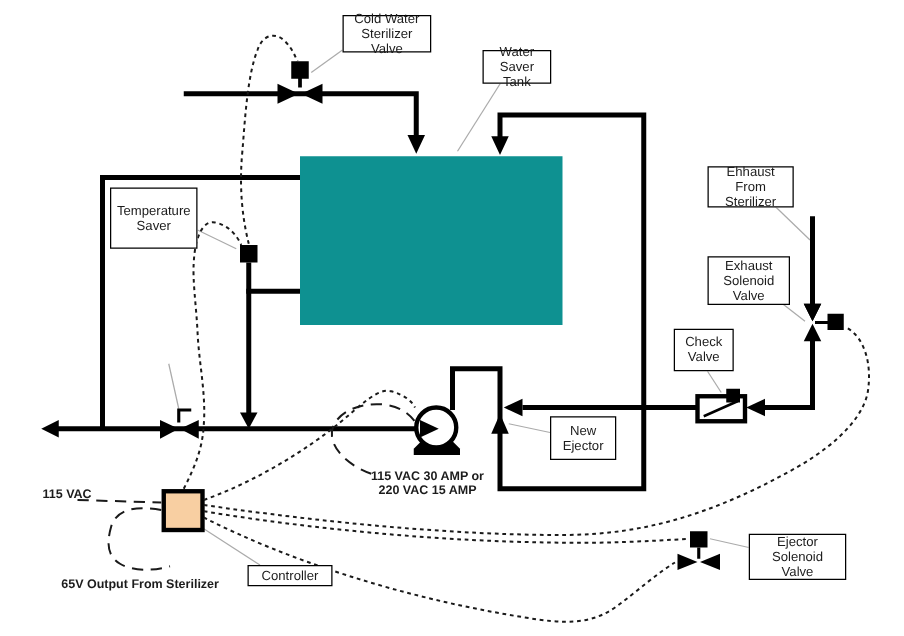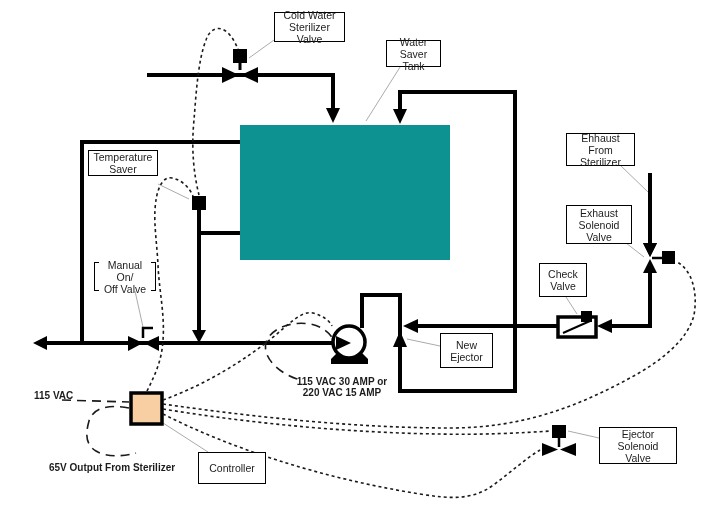--- a/index.html
+++ b/index.html
@@ -146,33 +146,25 @@
     <div>Cold Water</div>
     <div>Sterilizer</div>
     <div>Valve</div>
   </div>
 
   <div class="lbl" style="left:386px;top:40px;width:55px;height:27px">
     <div>Water Saver</div>
     <div>Tank</div>
   </div>
 
-  <div class="lbl" style="left:88px;top:150px;width:70px;height:26px">
+  <div class="lbl" style="left:88px;top:150px;width:70px;height:49px">
     <div>Temperature</div>
     <div>Saver</div>
   </div>
 
-  <div class="bracket" style="left:94px;top:262px;width:62px;height:29px">
-    <span class="br l"></span>
-    <div class="mid">
-      <div>Manual On/</div>
-      <div>Off Valve</div>
-    </div>
-    <span class="br r"></span>
-  </div>
 
   <div class="lbl" style="left:566px;top:133px;width:69px;height:33px">
     <div>Ehhaust From</div>
     <div>Sterilizer</div>
   </div>
 
   <div class="lbl" style="left:566px;top:205px;width:66px;height:39px">
     <div>Exhaust</div>
     <div>Solenoid</div>
     <div>Valve</div>
@@ -181,21 +173,21 @@
   <div class="lbl" style="left:539px;top:263px;width:48px;height:34px">
     <div>Check</div>
     <div>Valve</div>
   </div>
 
   <div class="lbl" style="left:440px;top:333px;width:53px;height:35px">
     <div>New</div>
     <div>Ejector</div>
   </div>
 
-  <div class="lbl" style="left:198px;top:452px;width:68px;height:32px">
+  <div class="lbl" style="left:198px;top:452px;width:68px;height:17px">
     <div>Controller</div>
   </div>
 
   <div class="lbl" style="left:599px;top:427px;width:78px;height:37px">
     <div>Ejector Solenoid</div>
     <div>Valve</div>
   </div>
 
   <div class="plain" style="left:34px;top:390px">115 VAC</div>
 

